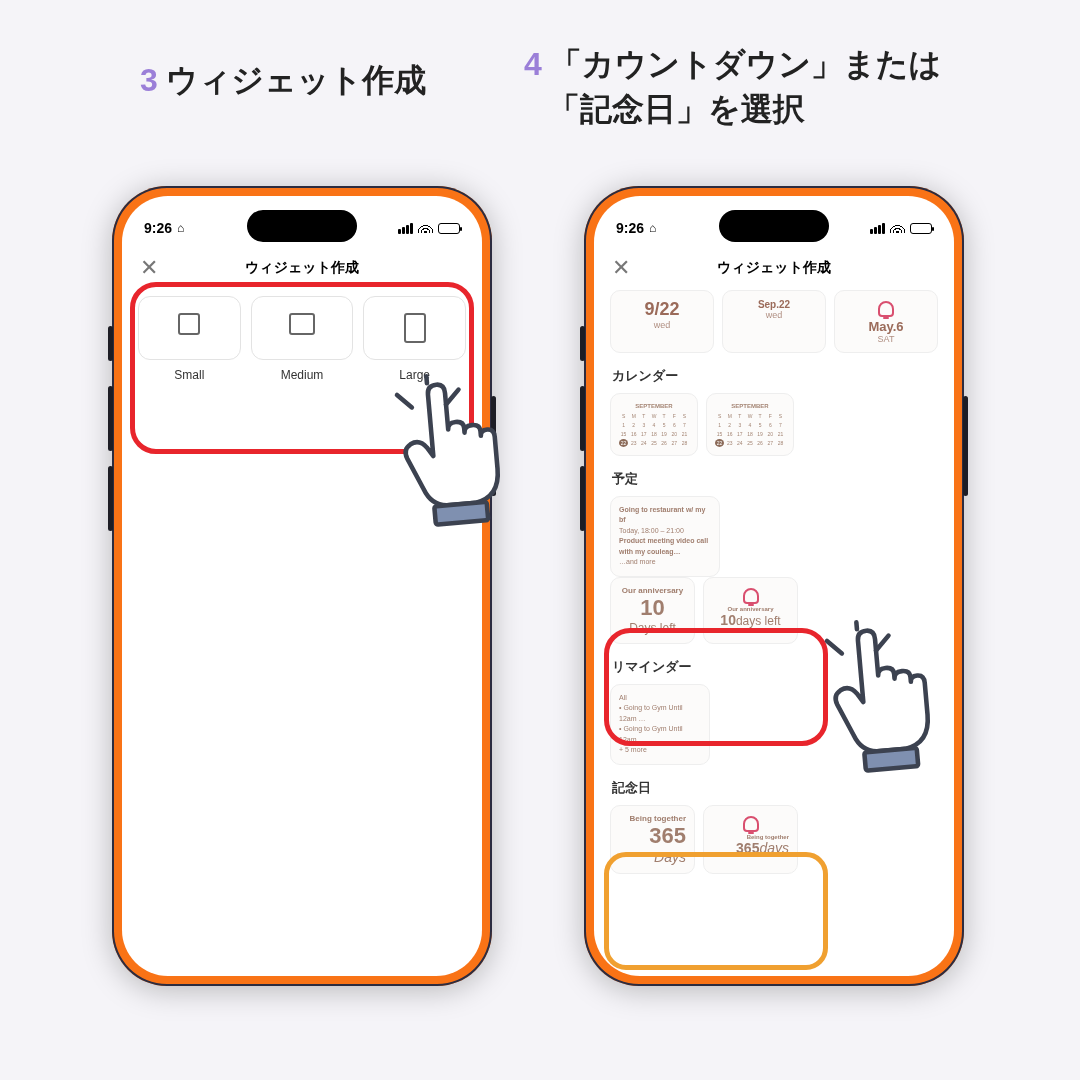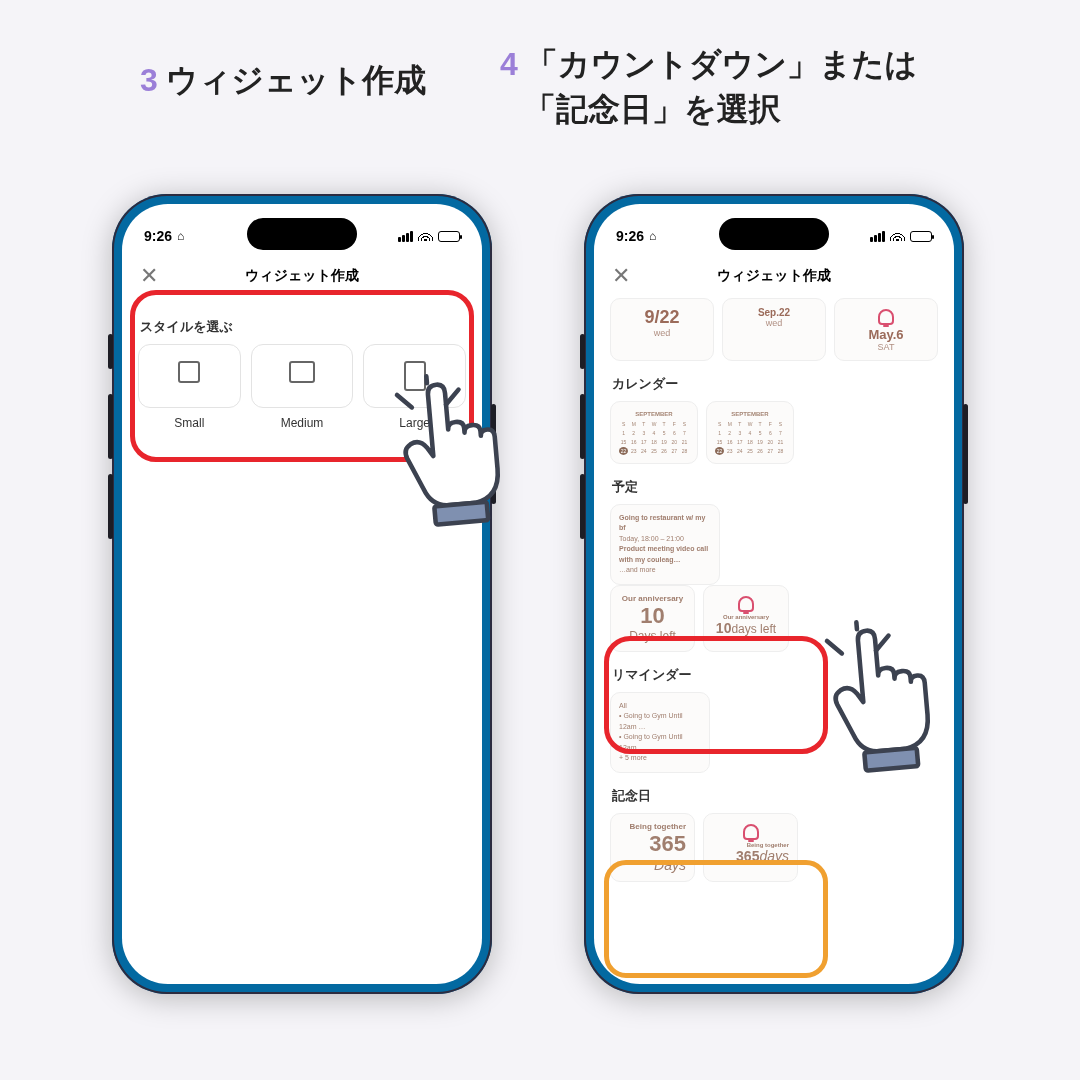--- a/index.html
+++ b/index.html
@@ -11,30 +11,29 @@
   }
   .caption {
     position: absolute;
     font-weight: 700;
     color: #222;
     font-size: 32px;
     line-height: 1.4;
   }
   .caption .num { color: #9b7fd8; margin-right: 8px; }
   #cap3 { top: 58px; left: 140px; }
-  #cap4 { top: 42px; left: 500px; }
+  #cap4 { top: 42px; left: 524px; }
 
   .phone {
     position: absolute;
     width: 380px; height: 800px;
-    background: #0369a1;
+    background: #f97316;
     border-radius: 55px;
     box-shadow: 0 4px 30px rgba(0,0,0,.25), inset 0 0 0 2px #2c2c40;
     padding: 10px;
-    margin-top: 8px;
   }
   #phone-left  { top: 186px; left: 112px; }
   #phone-right { top: 186px; left: 584px; }
 
   
   .btn-s { position:absolute; background:#1d1d25; border-radius:3px; }
   .btn-l1 { left:-4px; top:140px; width:5px; height:35px; }
   .btn-l2 { left:-4px; top:200px; width:5px; height:65px; }
   .btn-l3 { left:-4px; top:280px; width:5px; height:65px; }
   .btn-r  { right:-4px; top:210px; width:5px; height:100px; }
@@ -164,21 +163,20 @@
           </span>
         <span class="wifi"></span>
         <span class="batt"><span class="batt-fill"></span></span>
       </div>
     </div>
     <div class="navbar">
       <span class="close">✕</span>
       <span class="title">ウィジェット作成</span>
     </div>
     <div class="content">
-      <div class="section-h">スタイルを選ぶ</div>
       <div class="style-row">
         <div class="style-card sq">
             <div class="shape"></div>
           </div>
         <div class="style-card">
             <div class="shape"></div>
           </div>
         <div class="style-card lg">
             <div class="shape"></div>
           </div>
@@ -317,21 +315,21 @@
         <b>Product meeting video call with my couleag…</b><br>
         <span>…and more</span>
       </div>
 
       <div class="row">
         <div class="card countdown-card" style="width:85px">
           <div class="t">Our anniversary</div>
           <div class="n">10</div>
           <div class="u">Days left</div>
         </div>
-        <div class="card countdown-card" style="width:86px">
+        <div class="card countdown-card" style="width:95px">
           <span class="bell-icon"></span>
           <div class="t" style="font-size:6px">Our anniversary</div>
           <div><span class="n" style="font-size:14px">10</span><span class="u">days left</span></div>
         </div>
       </div>
 
       <div class="section-h">リマインダー</div>
       <div class="card sched-card" style="width:100px">
         <span>All</span><br>
         <span>• Going to Gym Until 12am …</span><br>

